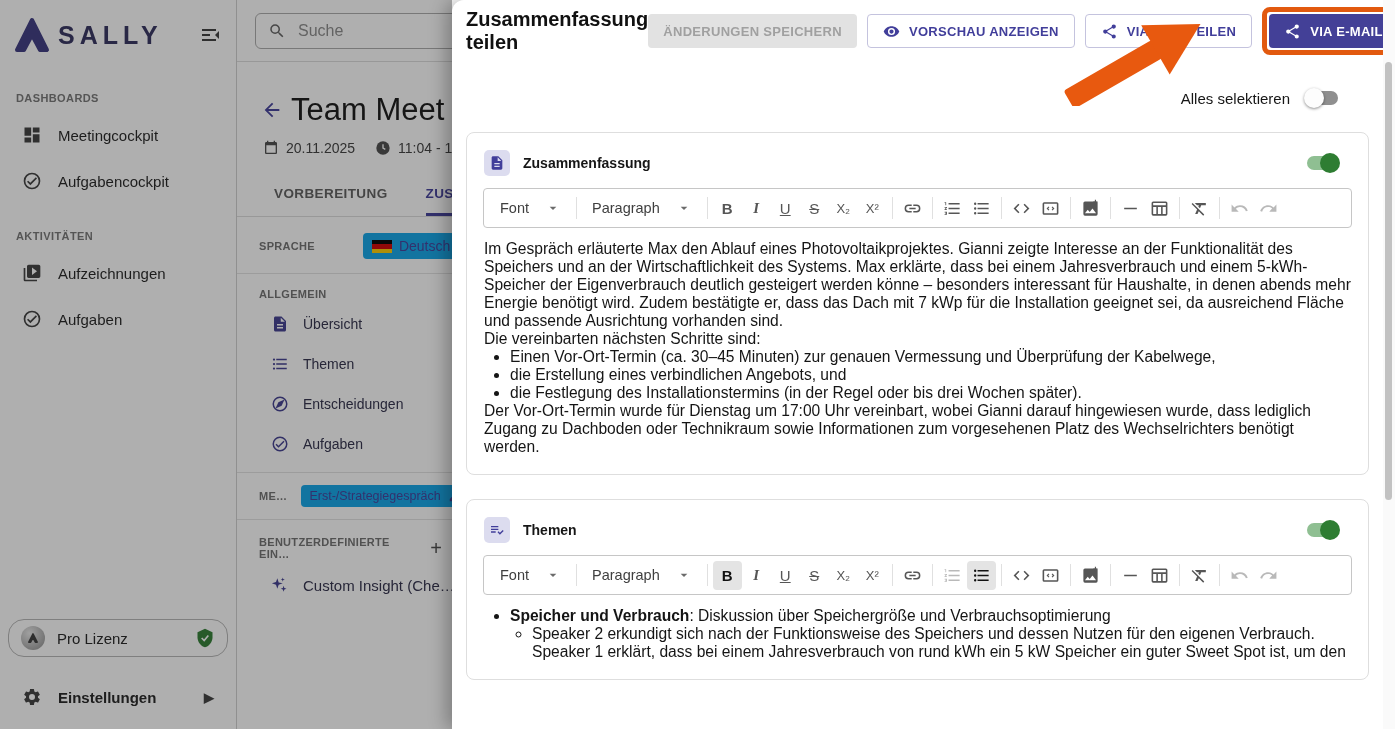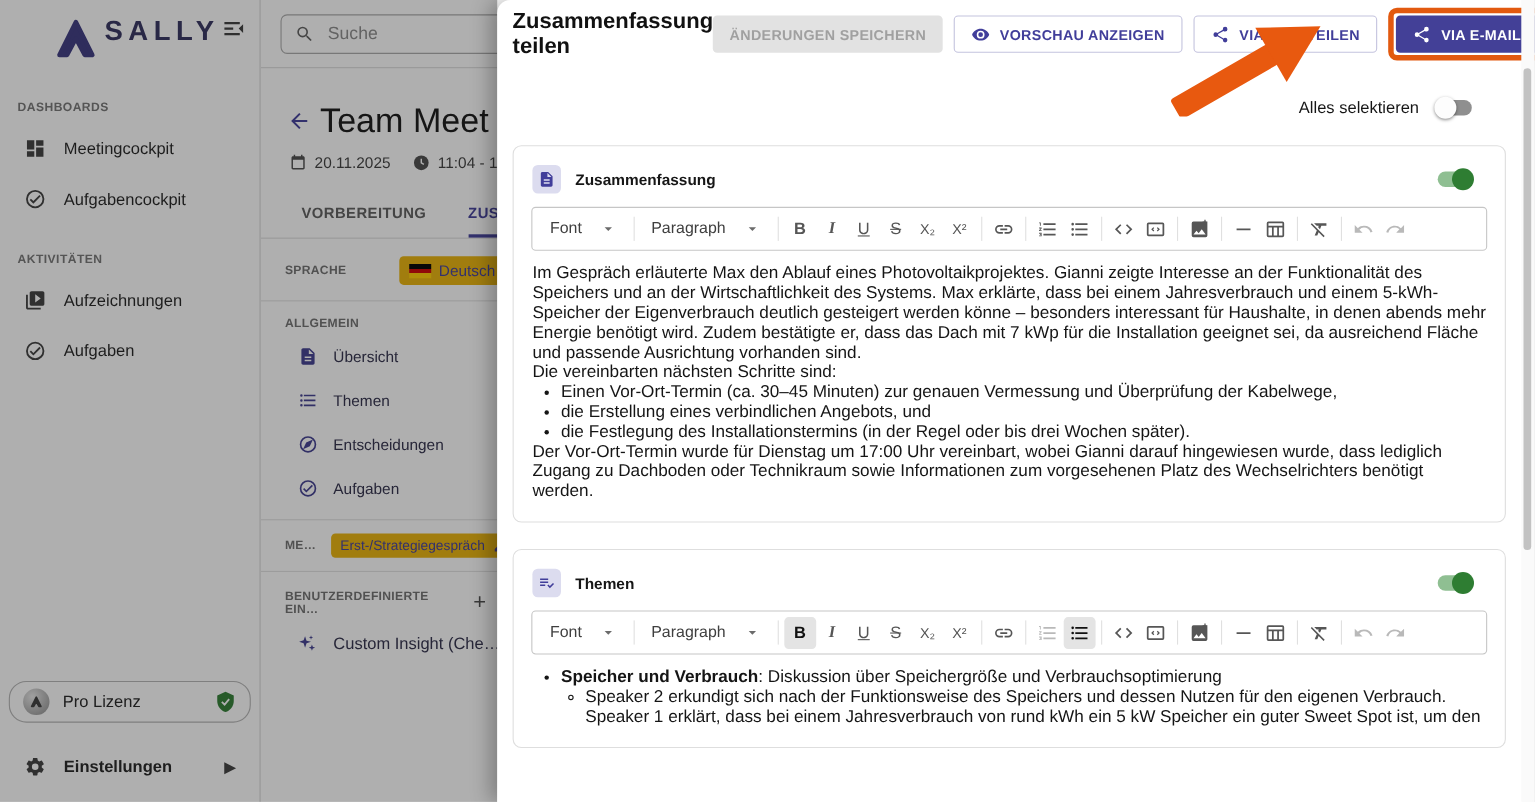--- a/index.html
+++ b/index.html
@@ -3,21 +3,21 @@
 <meta charset="utf-8">
 <style>
   html,body{margin:0;padding:0;background:#e9e9e9;}
   .stage{width:1395px;height:729px;position:relative;overflow:hidden;background:#fff;
          font-family:"Liberation Sans",sans-serif;color:#212121;}
   svg{display:block;}
 
   
   .sidebar{position:absolute;left:0;top:0;width:237px;height:729px;background:#fff;
            border-right:1px solid #cfcfcf;box-sizing:border-box;display:flex;flex-direction:column;}
-  .logo-row{display:flex;padding:14px 14px 10px 30px;margin-left:19px;}
+  .logo-row{display:flex;align-items:center;padding:14px 14px 10px 12px;}
   .logo-mark svg{width:40px;height:42px;}
   .brand{font-size:25px;font-weight:700;letter-spacing:5px;color:#32305e;margin-left:6px;flex:1;}
   .collapse{color:#3b3b3b;}
   .collapse svg{width:24px;height:24px;fill:currentColor;}
   .side-label{font-size:11px;font-weight:700;color:#757575;letter-spacing:.4px;margin:26px 16px 8px;}
   .side-item{display:flex;align-items:center;gap:16px;height:42px;margin:2px 8px;padding:0 14px;
              border-radius:6px;font-size:15px;color:#1f1f1f;}
   .side-item.active{background:#e2e2e2;}
   .s-ico{color:#3c3c3c;}
   .s-ico svg{width:20px;height:20px;fill:currentColor;}
@@ -47,21 +47,21 @@
   .back-btn svg{width:22px;height:22px;fill:currentColor;}
   .meeting-title{font-size:31px;font-weight:500;color:#141414;margin:0;white-space:nowrap;}
   .date-row{display:flex;align-items:center;gap:20px;padding:12px 0 0 26px;font-size:14px;color:#3d3d3d;white-space:nowrap;}
   .date-row .d-item{display:flex;align-items:center;gap:7px;}
   .date-row svg{width:16px;height:16px;fill:#4a4a4a;}
   .tabs{display:flex;gap:38px;padding:30px 0 0 37px;border-bottom:1px solid #dcdcdc;white-space:nowrap;}
   .tab{font-size:13.5px;font-weight:700;letter-spacing:.4px;color:#5c5c5c;padding-bottom:12px;}
   .tab.active{color:#413e9a;border-bottom:3px solid #413e9a;}
   .lang-row{display:flex;align-items:center;padding:16px 0 14px 22px;border-bottom:1px solid #e2e2e2;}
   .mini-label{font-size:11px;font-weight:700;color:#6f6f6f;letter-spacing:.3px;}
-  .chip{display:inline-flex;align-items:center;gap:7px;background:#eab308;border-radius:4px;
+  .chip{display:inline-flex;align-items:center;gap:7px;background:#0ea5e9;border-radius:4px;
         padding:5px 9px;color:#413e9a;font-size:14px;margin-left:48px;white-space:nowrap;}
   .chip .flag{width:20px;height:13px;display:inline-block;
         background:linear-gradient(#000 0 33%,#d00000 33% 66%,#ffce00 66%);}
   .chip svg{width:14px;height:14px;fill:#413e9a;}
   .gen-label{margin:14px 0 4px 22px;}
   .gen-item{display:flex;align-items:center;gap:14px;height:40px;padding-left:34px;font-size:14px;color:#2e2d49;white-space:nowrap;}
   .gen-item svg{width:18px;height:18px;fill:#3f3c8f;flex:none;}
   .sect-div{border-bottom:1px solid #e2e2e2;margin-top:8px;}
   .type-row{display:flex;align-items:center;padding:12px 0 12px 22px;border-bottom:1px solid #e2e2e2;white-space:nowrap;}
   .type-row .chip{margin-left:14px;font-size:12.5px;padding:4px 8px;}

